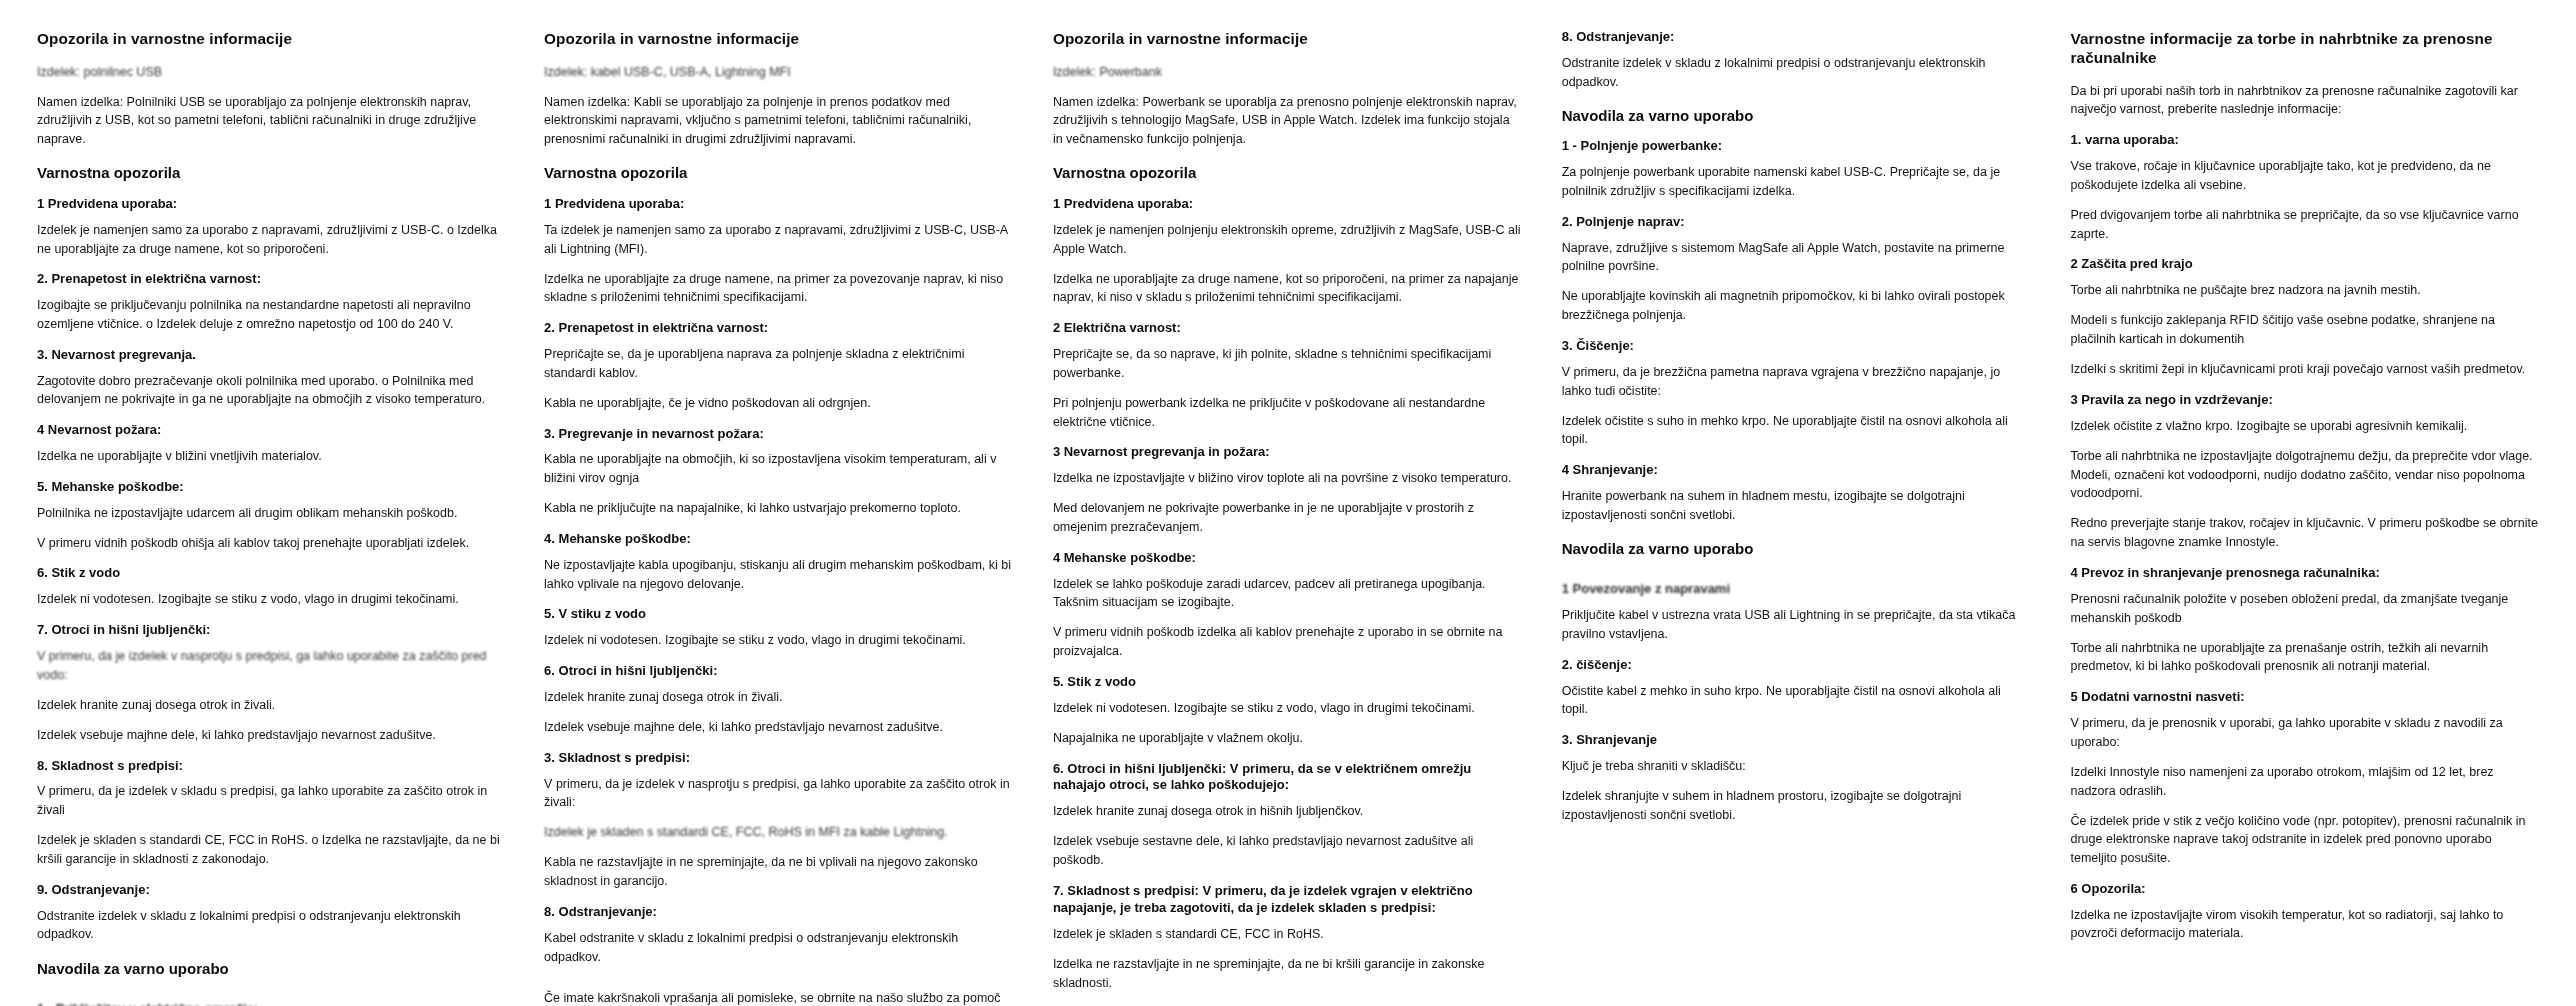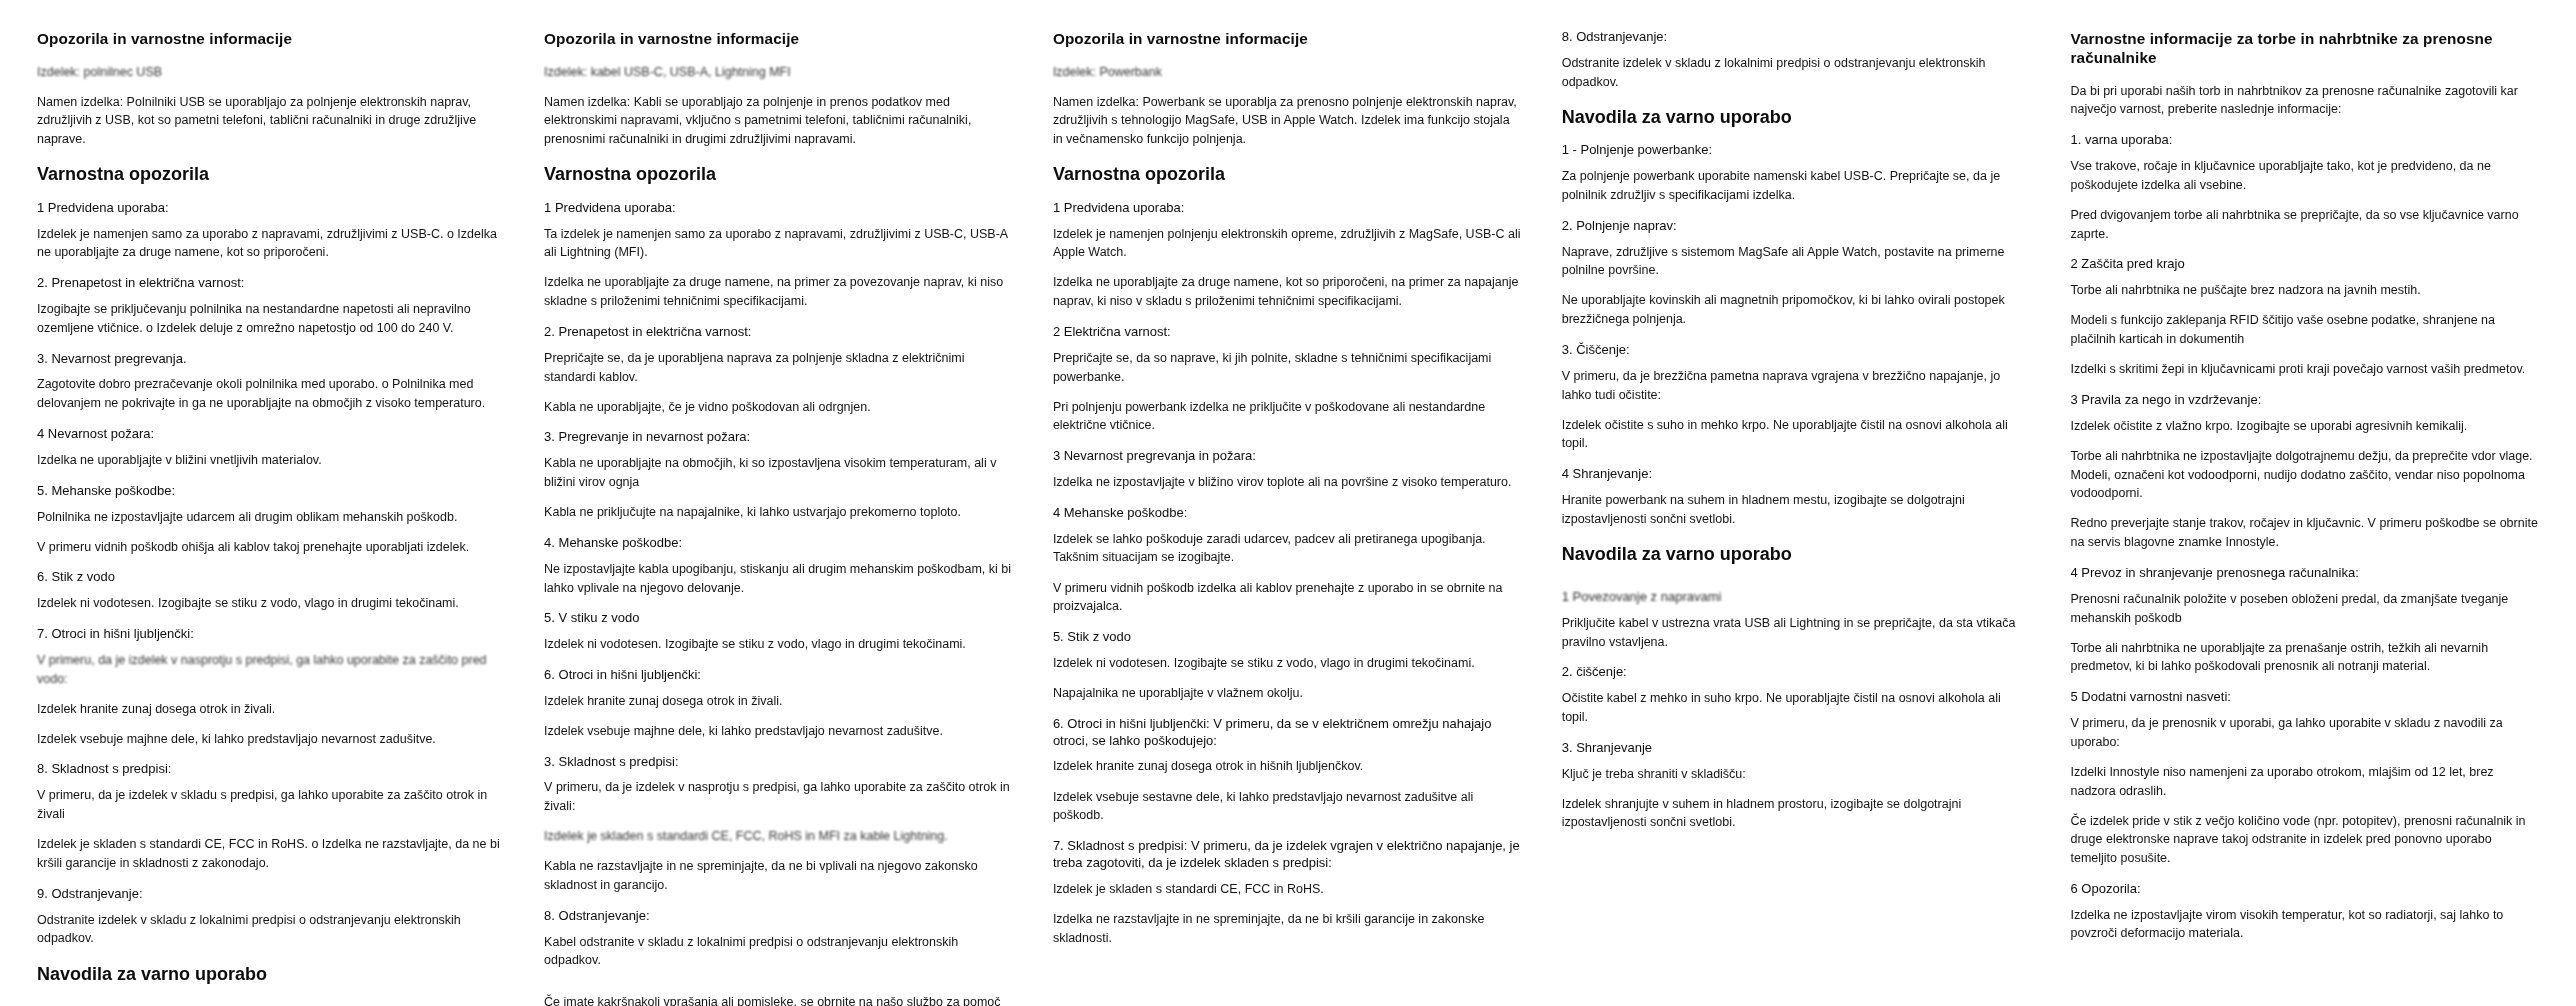--- a/index.html
+++ b/index.html
@@ -32,29 +32,29 @@
   }
   .col.c1 { padding-left: 21px; }
   h2.sec-title {
     font-size: 15.3px;
     line-height: 1.25;
     font-weight: bold;
     margin: 0 0 14.5px 0;
     letter-spacing: 0.1px;
   }
   h3.sub-title {
-    font-size: 18px;
+    font-size: 15px;
     line-height: 1.3;
     font-weight: bold;
     margin: 14.5px 0 9.7px 0;
   }
   h4.item-title {
     font-size: 13px;
     line-height: 1.3;
-    font-weight: normal;
+    font-weight: bold;
     margin: 13px 0 8px 0;
   }
   p.para {
     font-size: 12.5px;
     line-height: 1.5;
     margin: 0 0 11.3px 0;
     color: #141414;
   }
   .blurline {
     display: inline-block;
@@ -169,20 +169,21 @@
       <h4 class="item-title">1 Predvidena uporaba:</h4>
       <p class="para">Izdelek je namenjen polnjenju elektronskih opreme, združljivih z MagSafe, USB-C ali Apple Watch.</p>
       <p class="para">Izdelka ne uporabljajte za druge namene, kot so priporočeni, na primer za napajanje naprav, ki niso v skladu s priloženimi tehničnimi specifikacijami.</p>
 
       <h4 class="item-title">2 Električna varnost:</h4>
       <p class="para">Prepričajte se, da so naprave, ki jih polnite, skladne s tehničnimi specifikacijami powerbanke.</p>
       <p class="para">Pri polnjenju powerbank izdelka ne priključite v poškodovane ali nestandardne električne vtičnice.</p>
 
       <h4 class="item-title">3 Nevarnost pregrevanja in požara:</h4>
       <p class="para">Izdelka ne izpostavljajte v bližino virov toplote ali na površine z visoko temperaturo.</p>
+      <p class="para">Med delovanjem ne pokrivajte powerbanke in je ne uporabljajte v prostorih z omejenim prezračevanjem.</p>
 
       <h4 class="item-title">4 Mehanske poškodbe:</h4>
       <p class="para">Izdelek se lahko poškoduje zaradi udarcev, padcev ali pretiranega upogibanja. Takšnim situacijam se izogibajte.</p>
       <p class="para">V primeru vidnih poškodb izdelka ali kablov prenehajte z uporabo in se obrnite na proizvajalca.</p>
 
       <h4 class="item-title">5. Stik z vodo</h4>
       <p class="para">Izdelek ni vodotesen. Izogibajte se stiku z vodo, vlago in drugimi tekočinami.</p>
       <p class="para">Napajalnika ne uporabljajte v vlažnem okolju.</p>
 
       <h4 class="item-title">6. Otroci in hišni ljubljenčki: V primeru, da se v električnem omrežju nahajajo otroci, se lahko poškodujejo:</h4>

